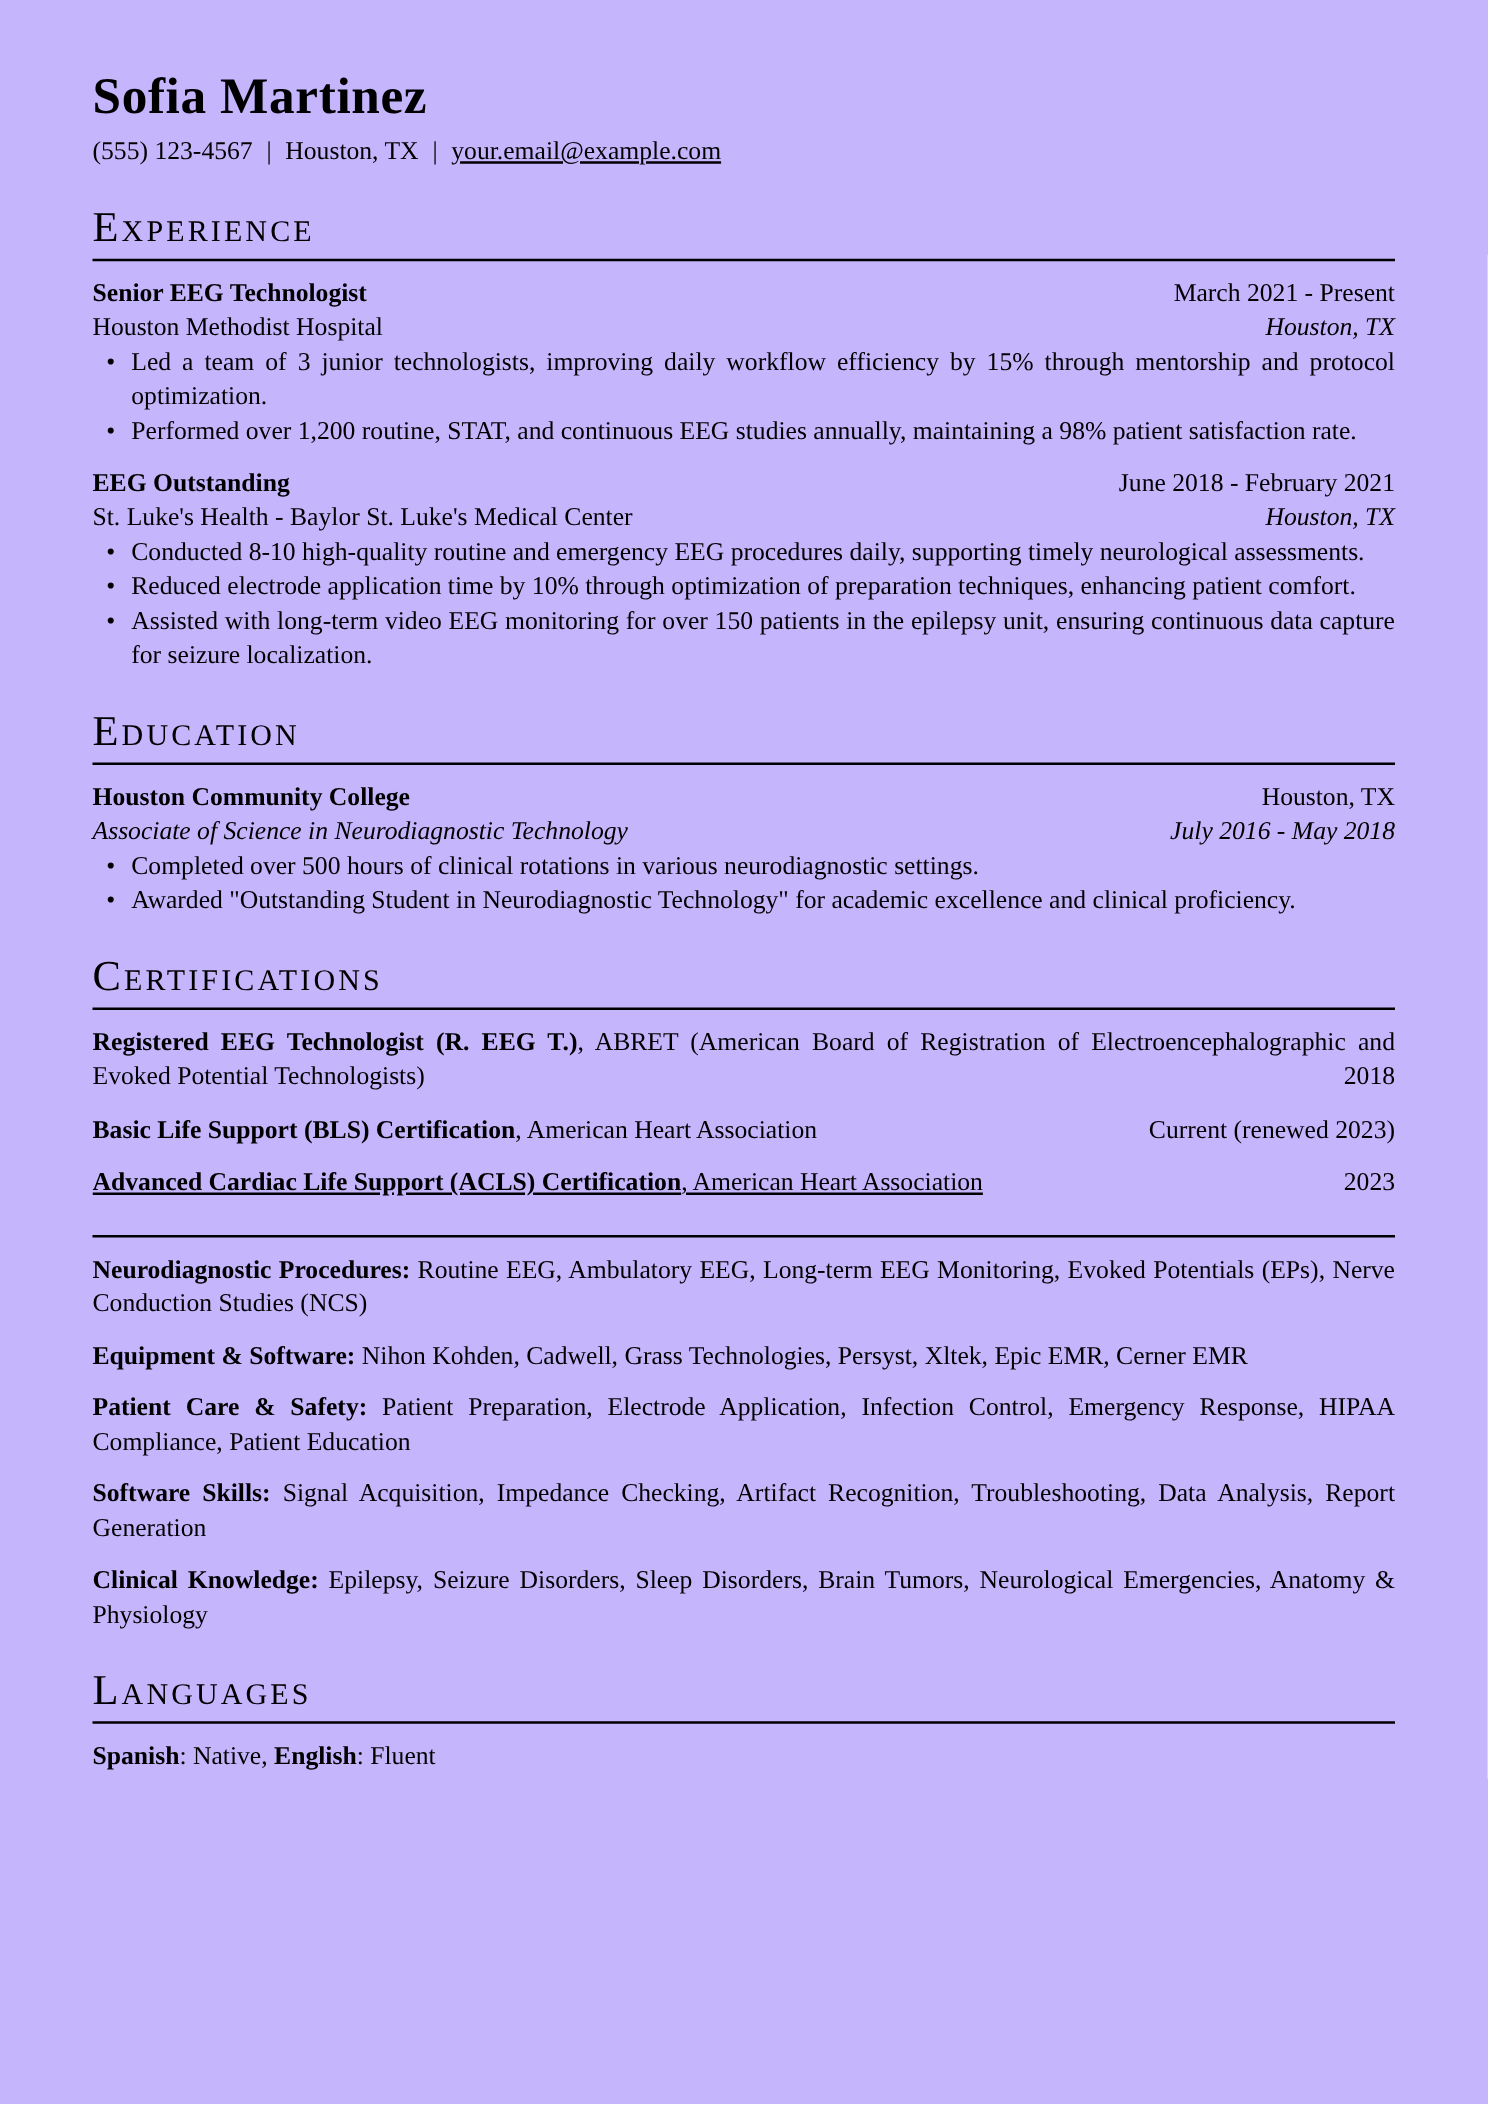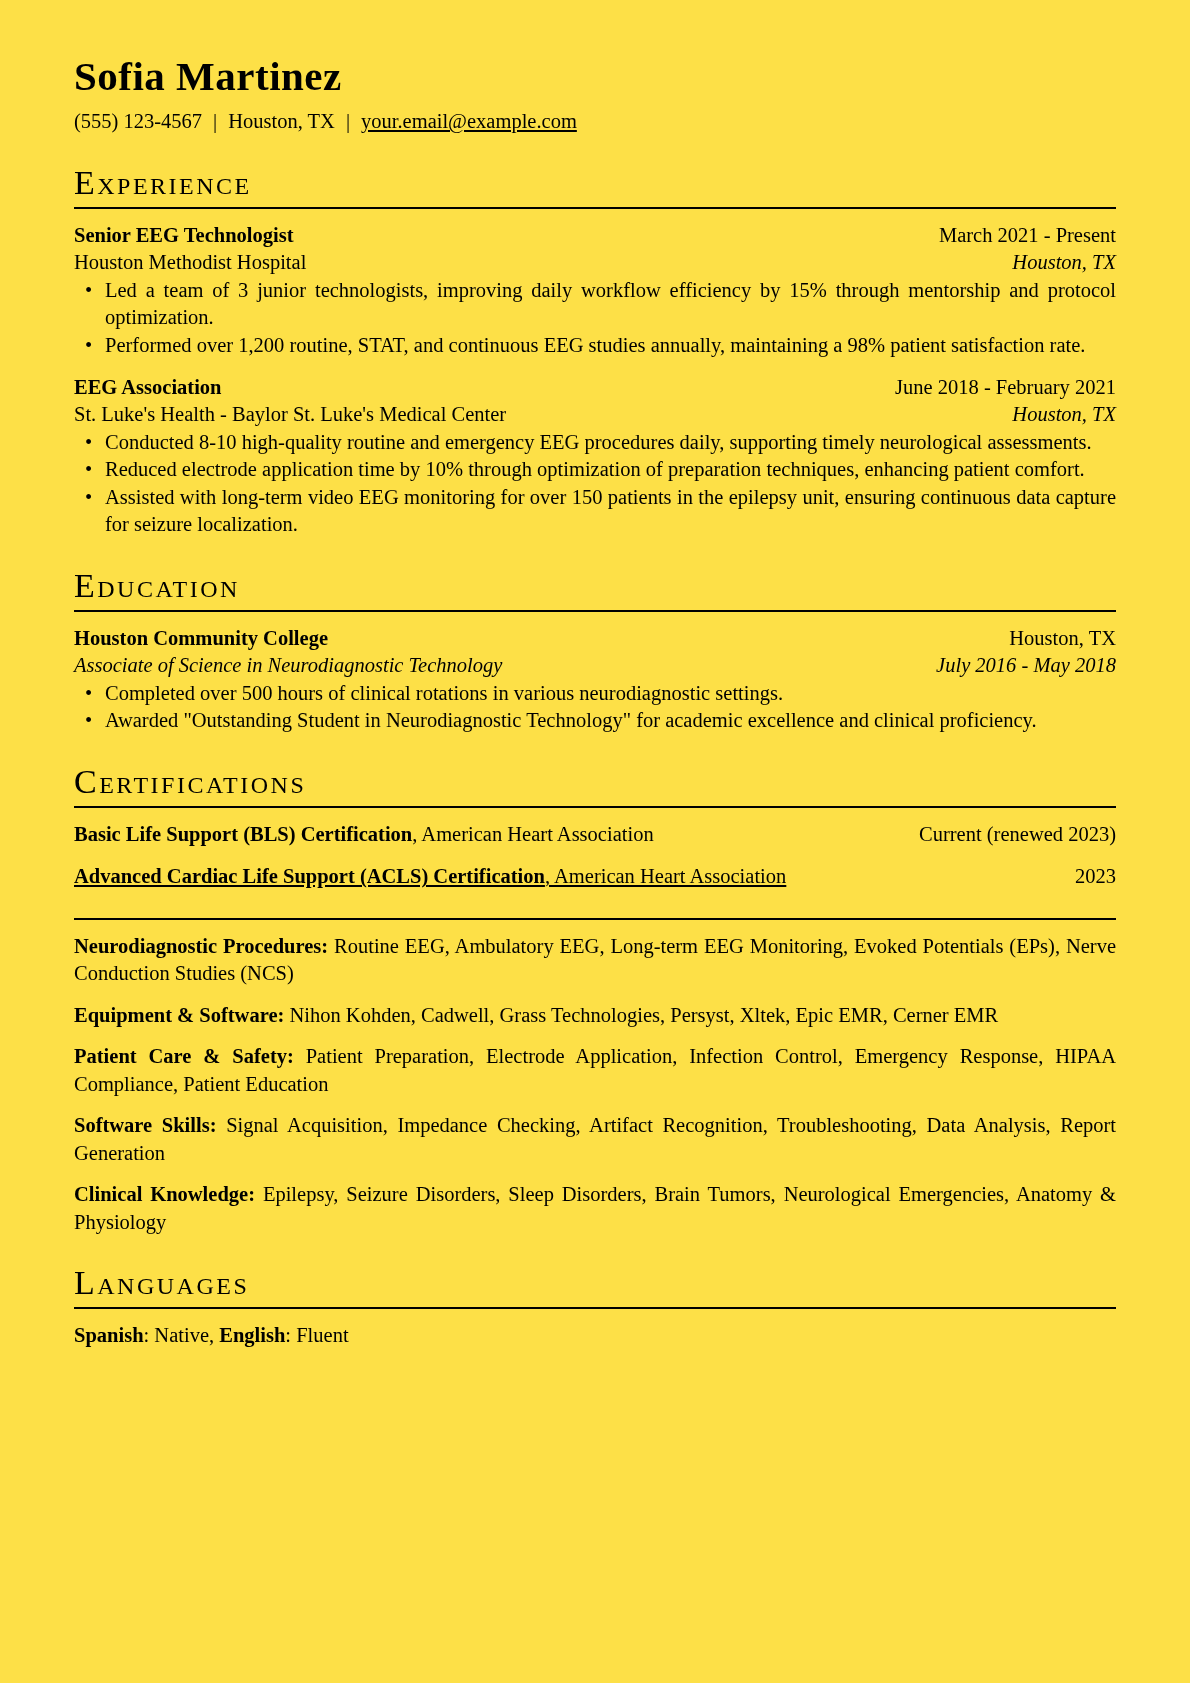--- a/index.html
+++ b/index.html
@@ -1,21 +1,21 @@
 <!DOCTYPE html>
 <html lang="en"><head>
 <meta charset="utf-8">
 <style>
   html, body { margin: 0; padding: 0; background: #ffffff; }
   .page {
     width: 1190px;
     min-height: 1683px;
     box-sizing: border-box;
     padding: 54px 74px 53px 74px;
-    background: #fde047;
+    background: #c4b5fd;
     color: #000000;
     font-family: "Liberation Serif", "DejaVu Serif", serif;
     font-size: 20.5px;
     line-height: 1.34;
   }
   h1.name {
     margin: 0;
     font-size: 41px;
     line-height: 1.1;
     font-weight: 700;
@@ -84,21 +84,21 @@
       <div class="row">
         <span>Houston Methodist Hospital</span>
         <span class="italic">Houston, TX</span>
       </div>
       <div class="bullet"><span>Led a team of 3 junior technologists, improving daily workflow efficiency by 15% through mentorship and protocol optimization.</span></div>
       <div class="bullet"><span>Performed over 1,200 routine, STAT, and continuous EEG studies annually, maintaining a 98% patient satisfaction rate.</span></div>
     </div>
 
     <div class="entry">
       <div class="row">
-        <span class="bold">EEG Association</span>
+        <span class="bold">EEG Outstanding</span>
         <span>June 2018 - February 2021</span>
       </div>
       <div class="row">
         <span>St. Luke's Health - Baylor St. Luke's Medical Center</span>
         <span class="italic">Houston, TX</span>
       </div>
       <div class="bullet"><span>Conducted 8-10 high-quality routine and emergency EEG procedures daily, supporting timely neurological assessments.</span></div>
       <div class="bullet"><span>Reduced electrode application time by 10% through optimization of preparation techniques, enhancing patient comfort.</span></div>
       <div class="bullet"><span>Assisted with long-term video EEG monitoring for over 150 patients in the epilepsy unit, ensuring continuous data capture for seizure localization.</span></div>
     </div>
@@ -119,20 +119,21 @@
       </div>
       <div class="bullet"><span>Completed over 500 hours of clinical rotations in various neurodiagnostic settings.</span></div>
       <div class="bullet"><span>Awarded "Outstanding Student in Neurodiagnostic Technology" for academic excellence and clinical proficiency.</span></div>
     </div>
   </section>
 
   <section>
     <h2 class="sec-title">Certifications</h2>
     <div class="rule"></div>
 
+    <p class="cert"><span class="bold">Registered EEG Technologist (R. EEG T.)</span><span>, ABRET (American Board of Registration of Electroencephalographic and Evoked Potential Technologists)</span><span class="year">2018</span></p>
 
     <p class="cert"><span class="bold">Basic Life Support (BLS) Certification</span><span>, American Heart Association</span><span class="year">Current (renewed 2023)</span></p>
 
     <p class="cert"><span class="bold">Advanced Cardiac Life Support (ACLS) Certification</span><span>, American Heart Association</span><span class="year">2023</span></p>
   </section>
 
   <section>
     <div class="rule"></div>
 
     <p class="skill"><span class="bold">Neurodiagnostic Procedures:</span> <span>Routine EEG, Ambulatory EEG, Long-term EEG Monitoring, Evoked Potentials (EPs), Nerve Conduction Studies (NCS)</span></p>

